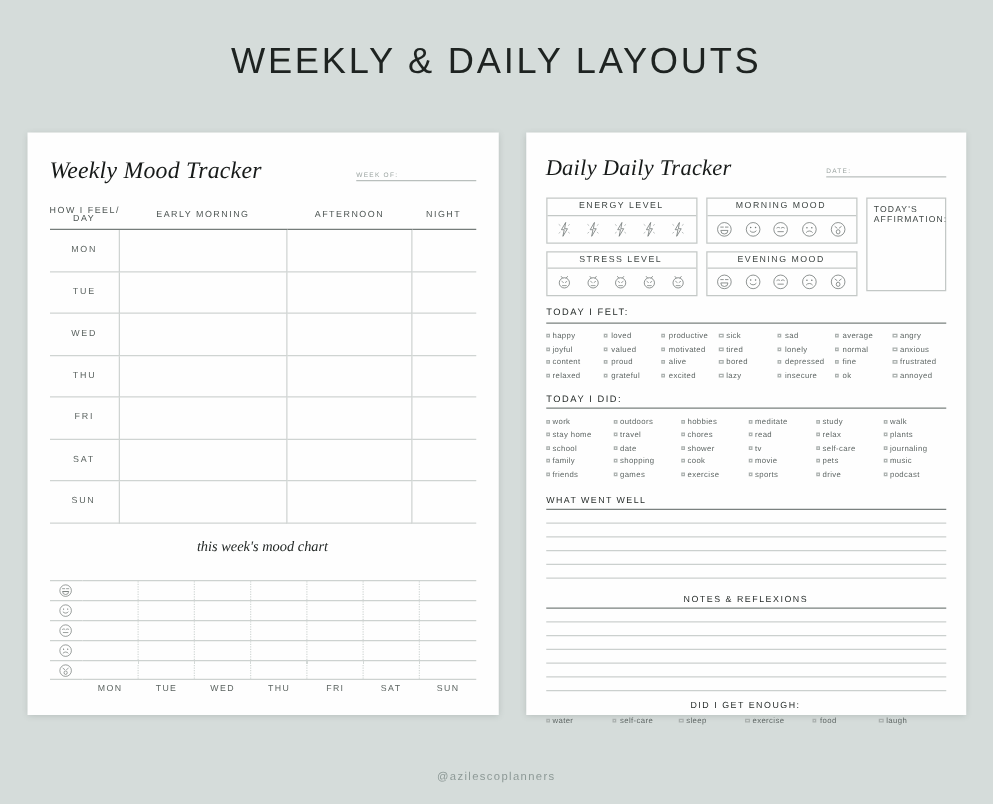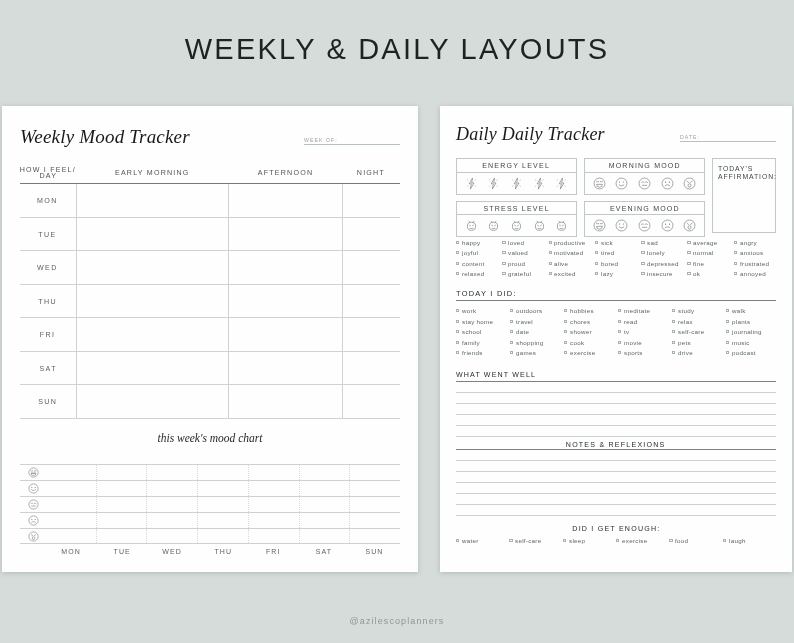--- a/index.html
+++ b/index.html
@@ -44,21 +44,21 @@
     display: flex;
     justify-content: center;
     gap: 22px;
   }
 
   .sheet {
     background: #fefefe;
     box-shadow: 0 1px 5px rgba(90,105,100,.28);
     position: relative;
   }
-  .sheet-weekly { width: 416px; height: 466px; padding: 20px 18px 8px 18px; }
+  .sheet-weekly { width: 377px; height: 466px; padding: 20px 18px 8px 18px; }
   .sheet-daily  { width: 352px; height: 466px; padding: 18px 16px 8px 16px; }
 
   .script-title {
     font-family: "Liberation Serif", serif;
     font-size: 19px;
     color: #171a19;
     letter-spacing: .2px;
   }
   .sheet-daily .script-title { font-size: 18px; font-style: italic; }
   .sheet-weekly .script-title { font-style: italic; }
@@ -236,21 +236,21 @@
   .tc-head span { display: inline-block; transform: scale(1.36); transform-origin: left bottom; }
   .wline { border-bottom: .7px solid #cbd0ce; height: 11px; }
 
   .notes-head {
     text-align: center;
     font-size: 5.2px;
     letter-spacing: .9px;
     color: #1f2523;
     border-bottom: .9px solid #7a817f;
     padding-bottom: 2.5px;
-    margin-top: 4px;
+    margin-top: 14px;
   }
   .notes-head span { display: inline-block; transform: scale(1.36); }
 
   .enough-head {
     text-align: center;
     font-size: 5.2px;
     letter-spacing: .9px;
     color: #1f2523;
     margin-top: 9px;
     margin-bottom: 4px;
@@ -579,20 +579,21 @@
               </svg>
           </div>
         </div>
       </div>
 
       <div class="affirm">
         <div class="cap"><span>TODAY'S AFFIRMATION:</span></div>
       </div>
     </div>
 
+    <div class="sec-head"><span>TODAY I FELT:</span></div>
     <div class="chk-grid g7">
       <div class="chk">
           <i></i>
           <b>happy</b>
         </div>
       <div class="chk">
           <i></i>
           <b>loved</b>
         </div>
       <div class="chk">

